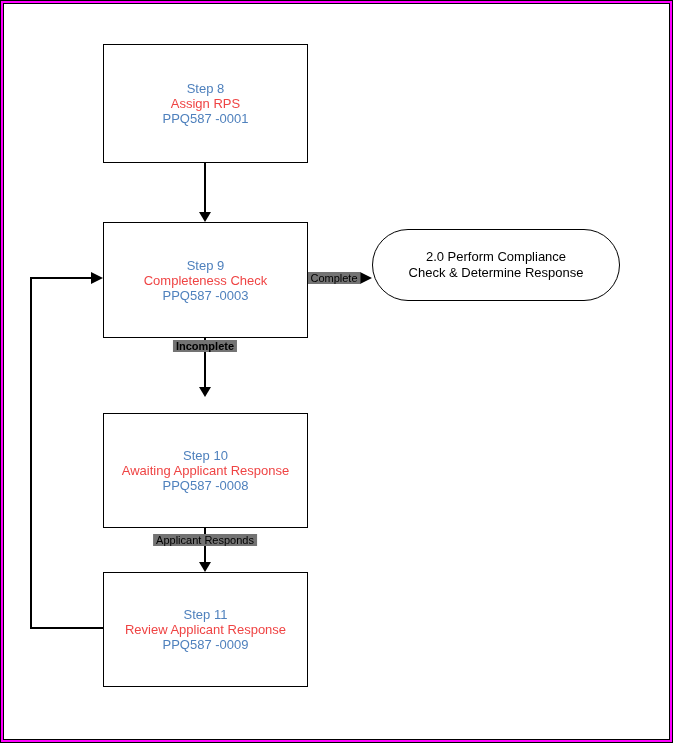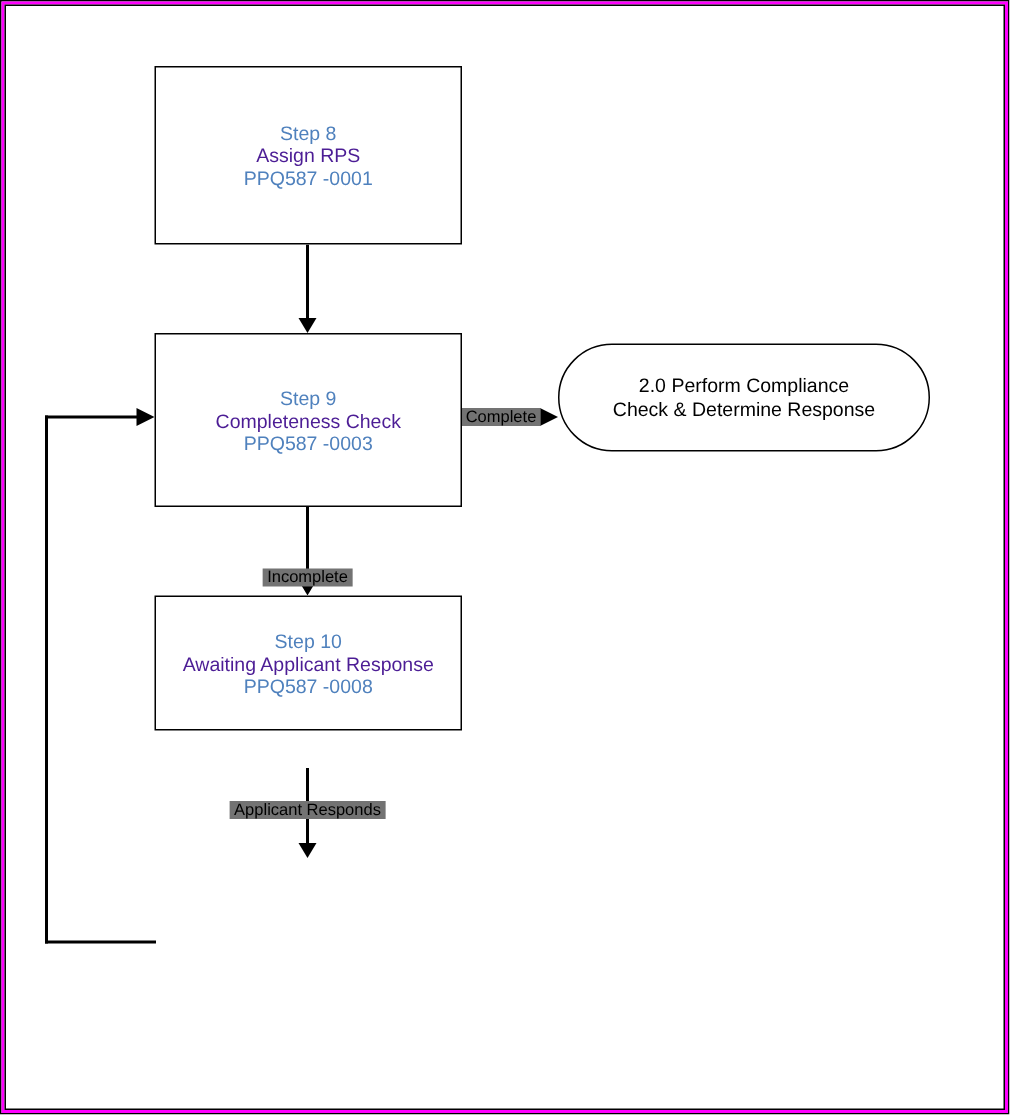--- a/index.html
+++ b/index.html
@@ -28,21 +28,21 @@
     flex-direction: column;
     justify-content: center;
     align-items: center;
     text-align: center;
     font-size: 13px;
     line-height: 15px;
     color: #000000;
   }
   .node.stadium { border-radius: 50px; line-height: 16px; }
   .step-link, .code-link { color: #4f81bd; cursor: pointer; }
-  .node-title { color: #4c1d95; }
+  .node-title { color: #ef4444; }
 
   
   .line { position: absolute; background: #000000; }
   .arrowhead { position: absolute; width: 0; height: 0; }
   .arrowhead.down  { border-left: 6px solid transparent; border-right: 6px solid transparent; border-top: 10px solid #000000; }
   .arrowhead.right { border-top: 6px solid transparent; border-bottom: 6px solid transparent; border-left: 12px solid #000000; }
 
   .edge-label {
     position: absolute;
     transform: translate(-50%, -50%);
@@ -61,21 +61,21 @@
 
     <div class="line" style="left:204px; top:163px; width:2px; height:50px;"></div>
     <div class="arrowhead down" style="left:199px; top:212px;"></div>
 
     <div class="line" style="left:308px; top:277px; width:54px; height:2px;"></div>
     <div class="arrowhead right" style="left:360px; top:272px;"></div>
     <div class="edge-label" style="left:334px; top:278px;">Complete</div>
 
     <div class="line" style="left:204px; top:338px; width:2px; height:49px;"></div>
     <div class="arrowhead down" style="left:199px; top:387px;"></div>
-    <div class="edge-label" style="left:205px; top:385px;">Incomplete</div>
+    <div class="edge-label" style="left:205px; top:346px;font-weight:bold;">Incomplete</div>
 
     <div class="line" style="left:204px; top:512px; width:2px; height:50px;"></div>
     <div class="arrowhead down" style="left:199px; top:562px;"></div>
     <div class="edge-label" style="left:205px; top:540px;">Applicant Responds</div>
 
     <div class="line" style="left:30px; top:627px; width:74px; height:2px;"></div>
     <div class="line" style="left:30px; top:277px; width:2px; height:352px;"></div>
     <div class="line" style="left:30px; top:277px; width:62px; height:2px;"></div>
     <div class="arrowhead right" style="left:91px; top:272px;"></div>
 
@@ -89,25 +89,30 @@
       <div class="step-link">Step 9</div>
       <div class="node-title">Completeness Check</div>
       <div class="code-link">PPQ587 -0003</div>
     </div>
 
     <div class="node stadium" style="left:372px; top:229px; width:248px; height:72px;">
       <div>2.0 Perform Compliance</div>
       <div>Check &amp; Determine Response</div>
     </div>
 
-    <div class="node" style="left:103px; top:397px; width:205px; height:90px;">
+    <div class="node" style="left:103px; top:413px; width:205px; height:115px;">
       <div class="step-link">Step 10</div>
       <div class="node-title">Awaiting Applicant Response</div>
       <div class="code-link">PPQ587 -0008</div>
     </div>
 
+    <div class="node" style="left:103px; top:572px; width:205px; height:115px;">
+      <div class="step-link">Step 11</div>
+      <div class="node-title">Review Applicant Response</div>
+      <div class="code-link">PPQ587 -0009</div>
+    </div>
 
   </div>
 
   <div class="frame-outer"></div>
   <div class="frame-accent"></div>
   <div class="frame-inner"></div>
 </div>
 
 </body></html>

